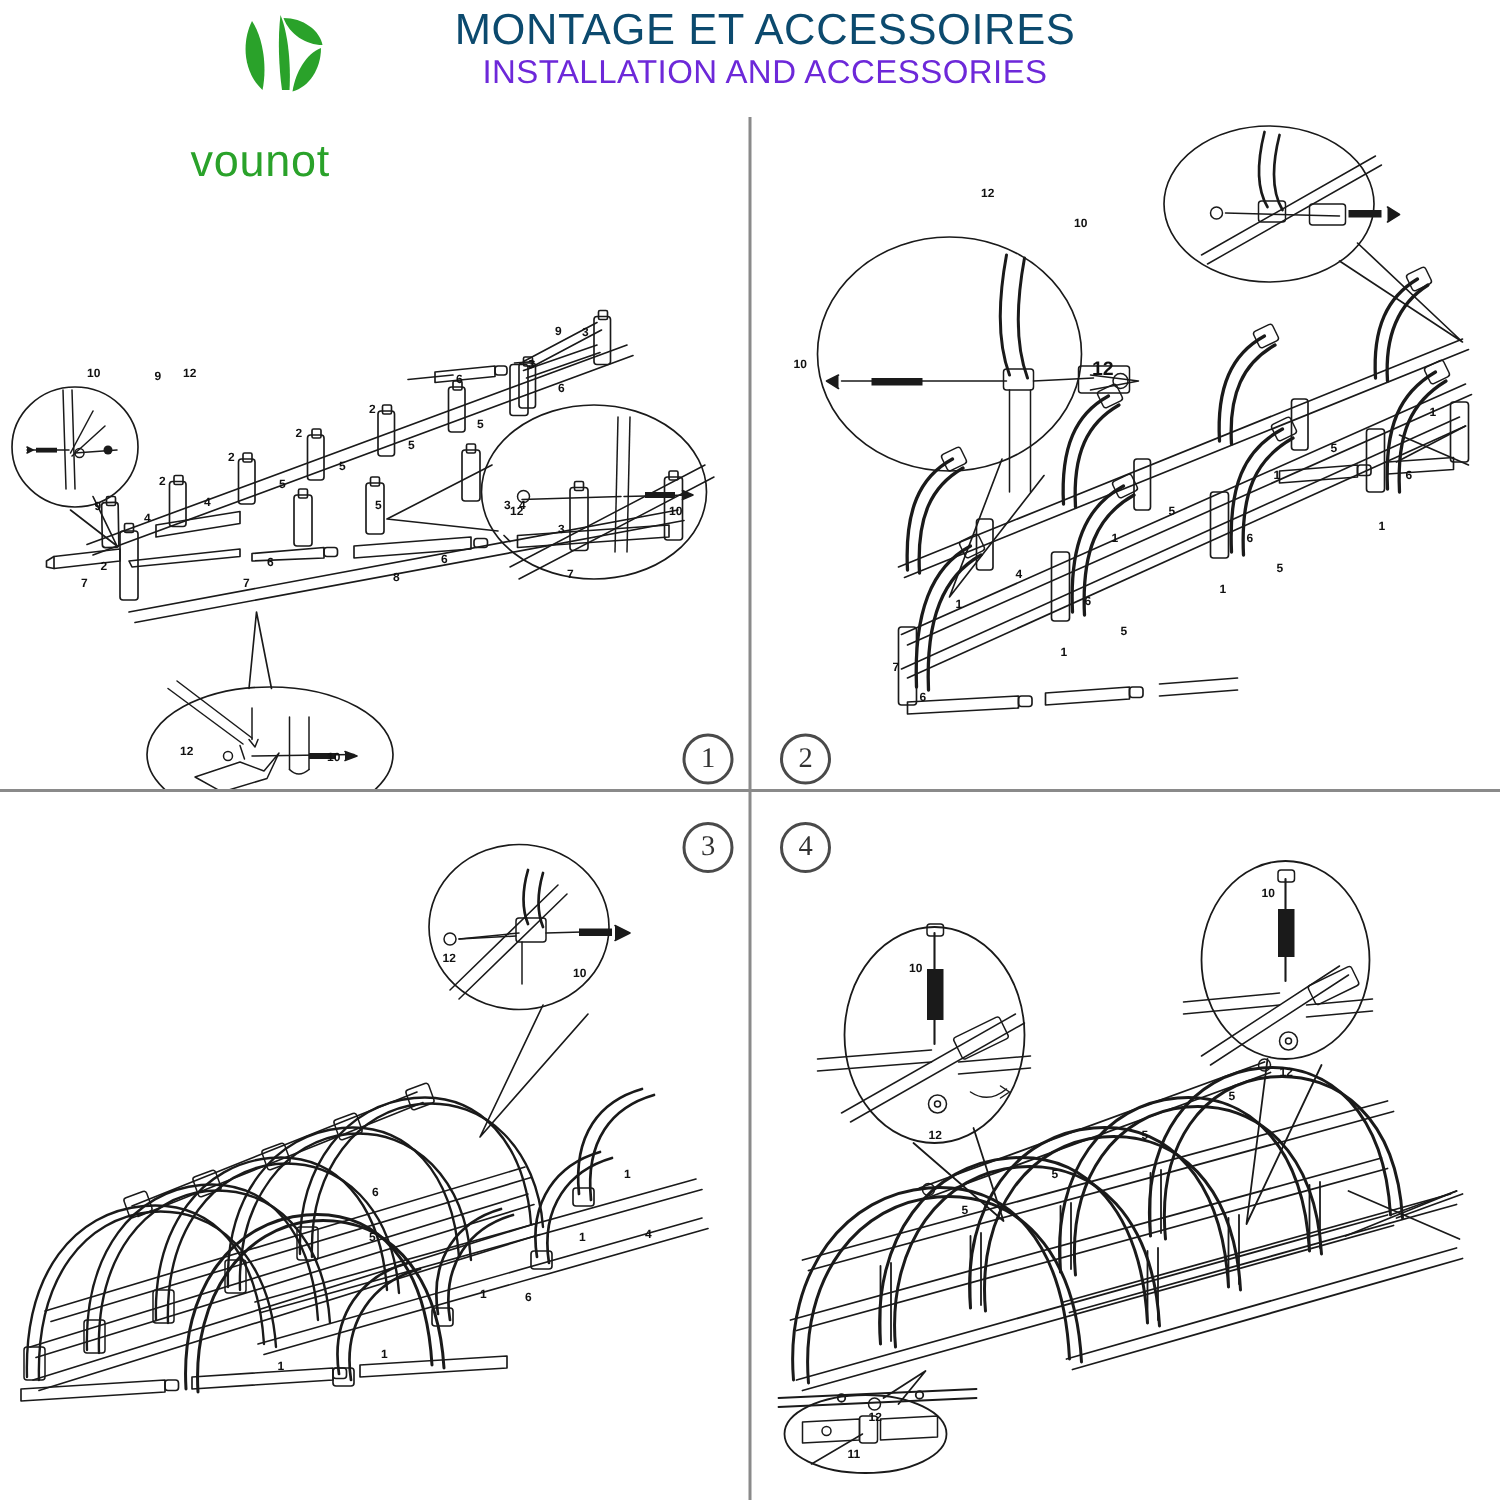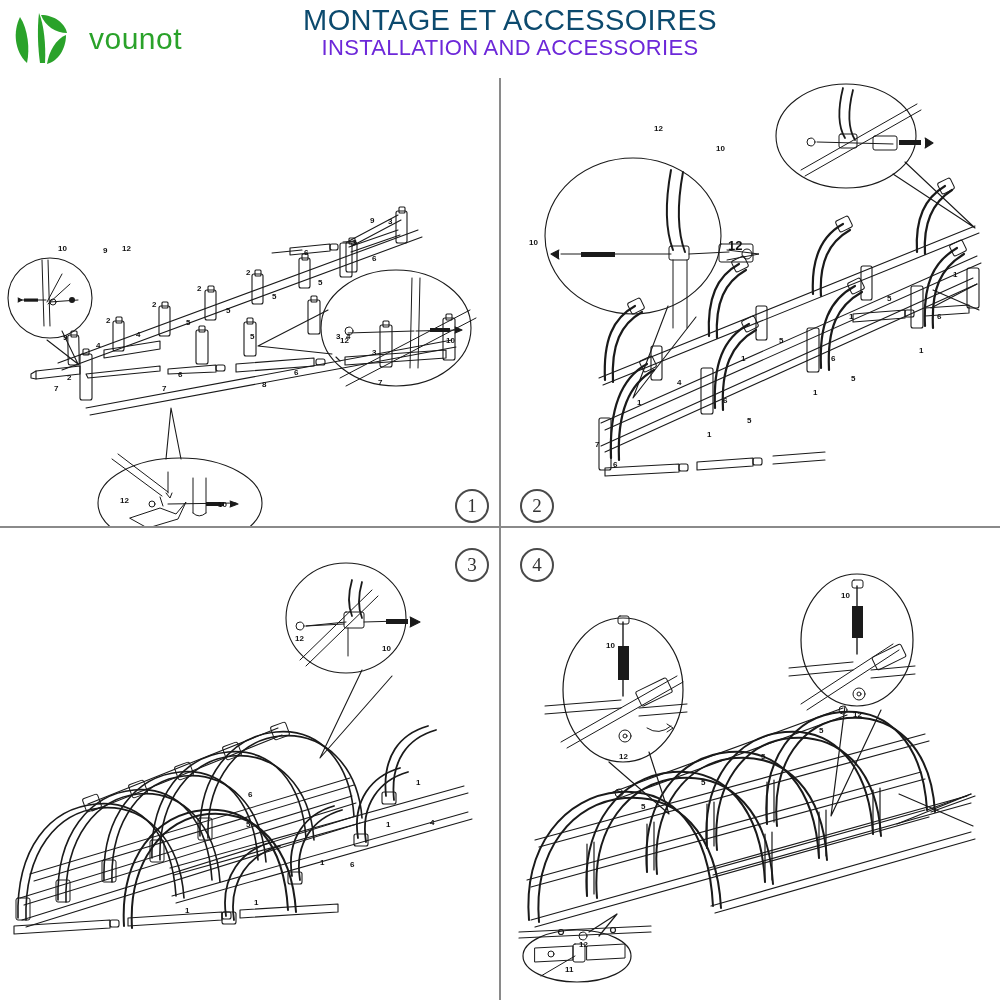--- a/index.html
+++ b/index.html
@@ -6,21 +6,21 @@
   html,body{margin:0;padding:0;background:#ffffff;}
   body{
     width:1000px;height:1000px;overflow:hidden;
     font-family:"Liberation Sans","DejaVu Sans",sans-serif;
     color:#222;position:relative;
   }
   #sheet{position:relative;width:1000px;height:1000px;background:#fff;}
 
   
   .header{position:absolute;left:0;top:0;width:1000px;height:78px;}
-  .logo-wrap{position:absolute;left:10px;top:8px;width:210px;height:62px;display:flex;align-items:center;gap:17px;}
+  .logo-wrap{position:absolute;left:10px;top:8px;width:210px;height:62px;display:flex;align-items:flex-end;gap:27px;flex-direction:column;}
   .logo-mark{width:62px;height:56px;flex:0 0 auto;}
   .logo-text{font-size:30px;color:#2aa22a;letter-spacing:.5px;font-weight:400;}
   .titles{position:absolute;left:290px;top:4px;width:440px;text-align:center;}
   .title-main{font-size:29px;color:#0c4a6e;letter-spacing:.4px;line-height:1.12;font-weight:400;}
   .title-sub{font-size:22px;color:#6d28d9;letter-spacing:.3px;line-height:1.12;font-weight:400;}
 
   
   .divider-v{position:absolute;left:499px;top:78px;width:2px;height:922px;background:#8a8a8a;}
   .divider-h{position:absolute;left:0px;top:526px;width:1000px;height:2px;background:#8a8a8a;}
   .panel{position:absolute;overflow:hidden;}

